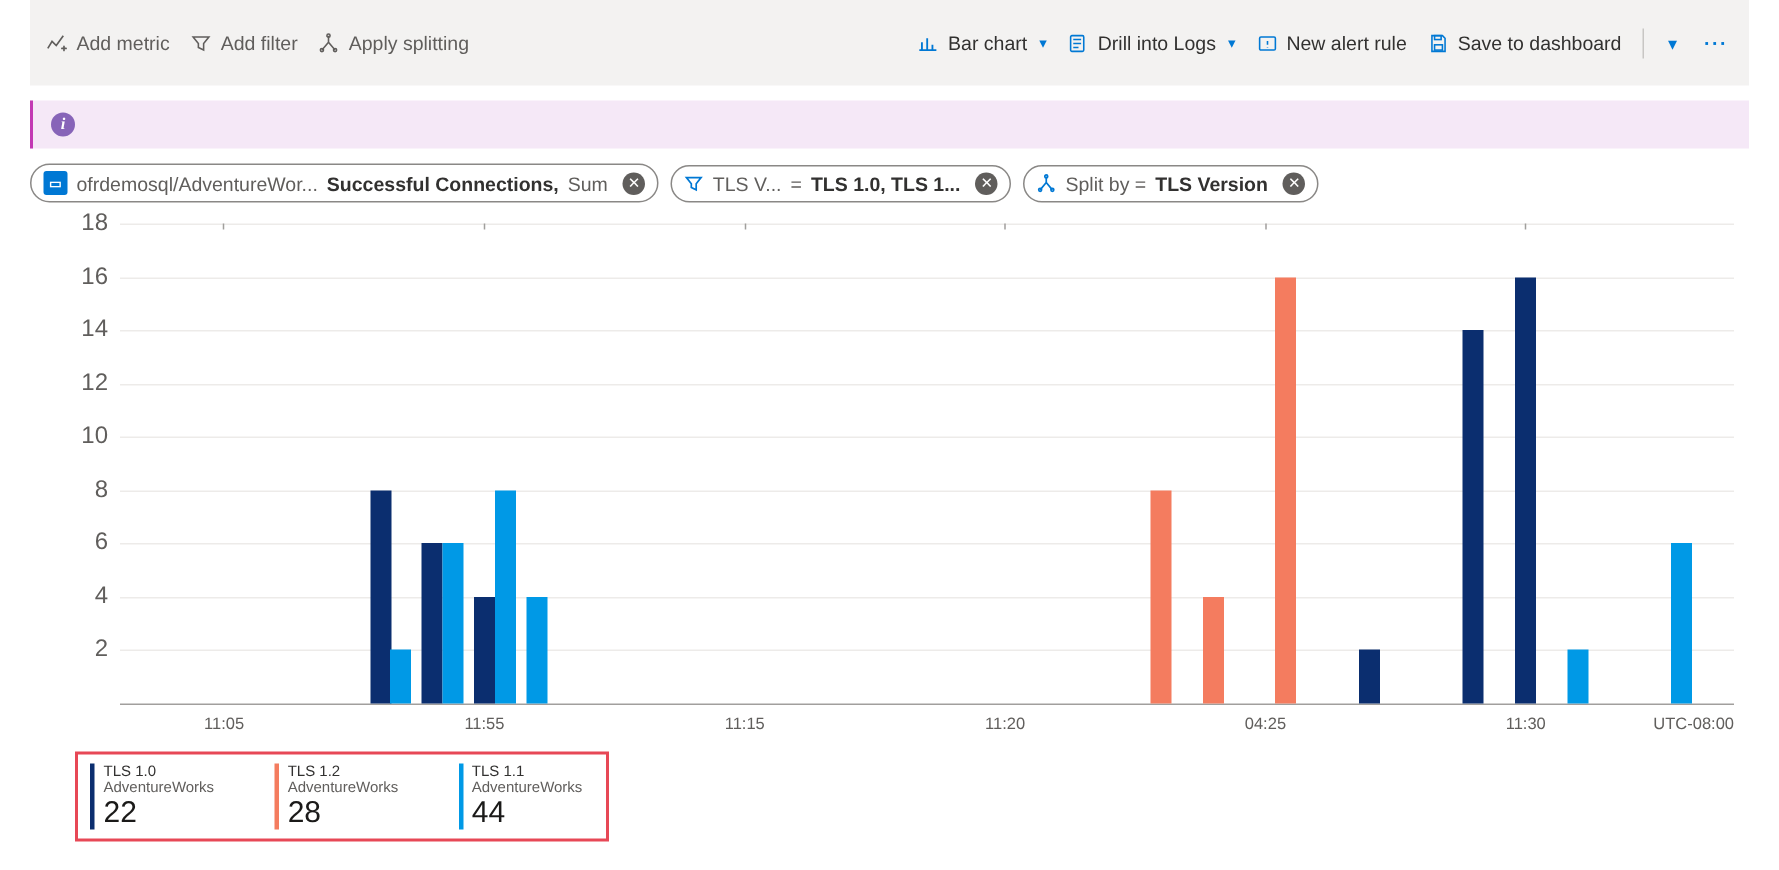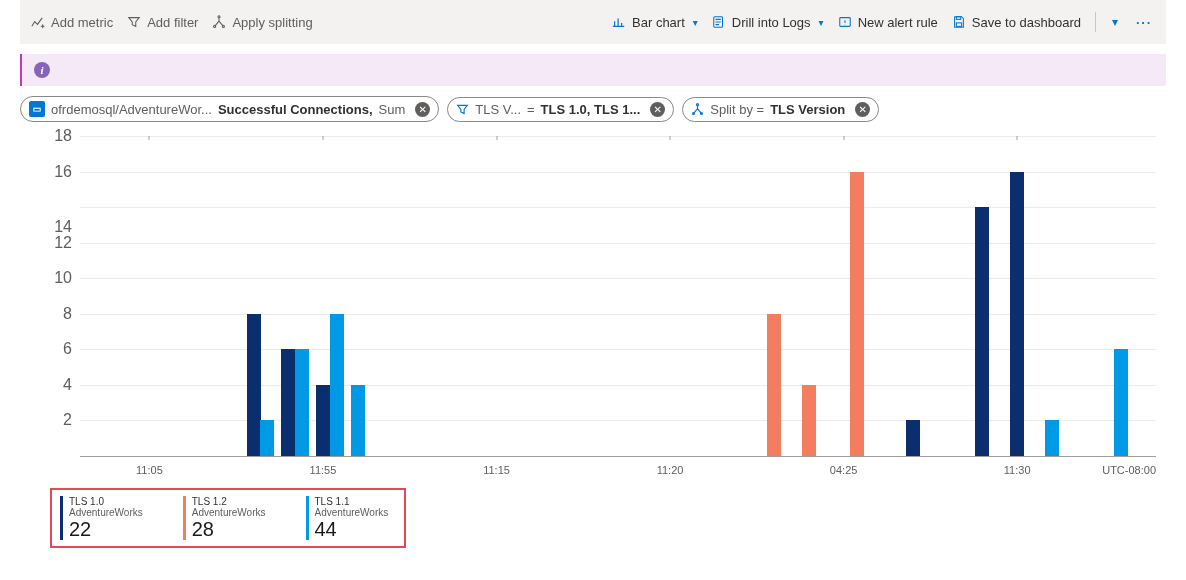--- a/index.html
+++ b/index.html
@@ -11,21 +11,21 @@
     background: #fff;
     width: 1186px;
   }
   .page { padding: 0 20px 20px 20px; }
   .title-row { display: flex; align-items: center; gap: 8px; padding: 8px 0 12px 0; }
   .title-row h2 { margin: 0; font-size: 17px; font-weight: 600; color: #1b1a19; }
   .edit-icon { color: #0078d4; cursor: pointer; }
 
   .toolbar {
     display: flex; align-items: center; justify-content: space-between;
-    background: #f3f2f1; height: 44px; padding: 0 10px; margin-bottom: 10px;
+    background: #f3f2f1; height: 57px; padding: 0 10px; margin-bottom: 10px;
   }
   .toolbar-left, .toolbar-right { display: flex; align-items: center; gap: 14px; }
   .tb-item { display: inline-flex; align-items: center; gap: 6px; color: #605e5c; cursor: pointer; font-size: 13px; }
   .tb-item.dark { color: #323130; }
   .tb-item svg { flex-shrink: 0; }
   .chev { font-size: 10px; color: #0078d4; margin-left: 2px; }
   .vbar { width: 1px; height: 20px; background: #c8c6c4; }
   .ellipsis { color: #0078d4; font-weight: bold; letter-spacing: 1px; cursor: pointer; padding: 0 4px; }
 
   .banner {
@@ -192,21 +192,21 @@
   </div>
 
   <div class="chart-wrap">
     <div class="y-axis" id="y-axis">
         <div class="y-tick" style="top: 88.8889%;">2</div>
         <div class="y-tick" style="top: 77.7778%;">4</div>
         <div class="y-tick" style="top: 66.6667%;">6</div>
         <div class="y-tick" style="top: 55.5556%;">8</div>
         <div class="y-tick" style="top: 44.4444%;">10</div>
         <div class="y-tick" style="top: 33.3333%;">12</div>
-        <div class="y-tick" style="top: 22.2222%; margin-top: 20px;">14</div>
+        <div class="y-tick" style="top: 22.2222%;">14</div>
         <div class="y-tick" style="top: 11.1111%;">16</div>
         <div class="y-tick" style="top: 0%;">18</div>
       </div>
     <div class="grid" id="grid">
         <div class="gridline" style="top: 88.8889%;"></div>
         <div class="gridline" style="top: 77.7778%;"></div>
         <div class="gridline" style="top: 66.6667%;"></div>
         <div class="gridline" style="top: 55.5556%;"></div>
         <div class="gridline" style="top: 44.4444%;"></div>
         <div class="gridline" style="top: 33.3333%;"></div>

